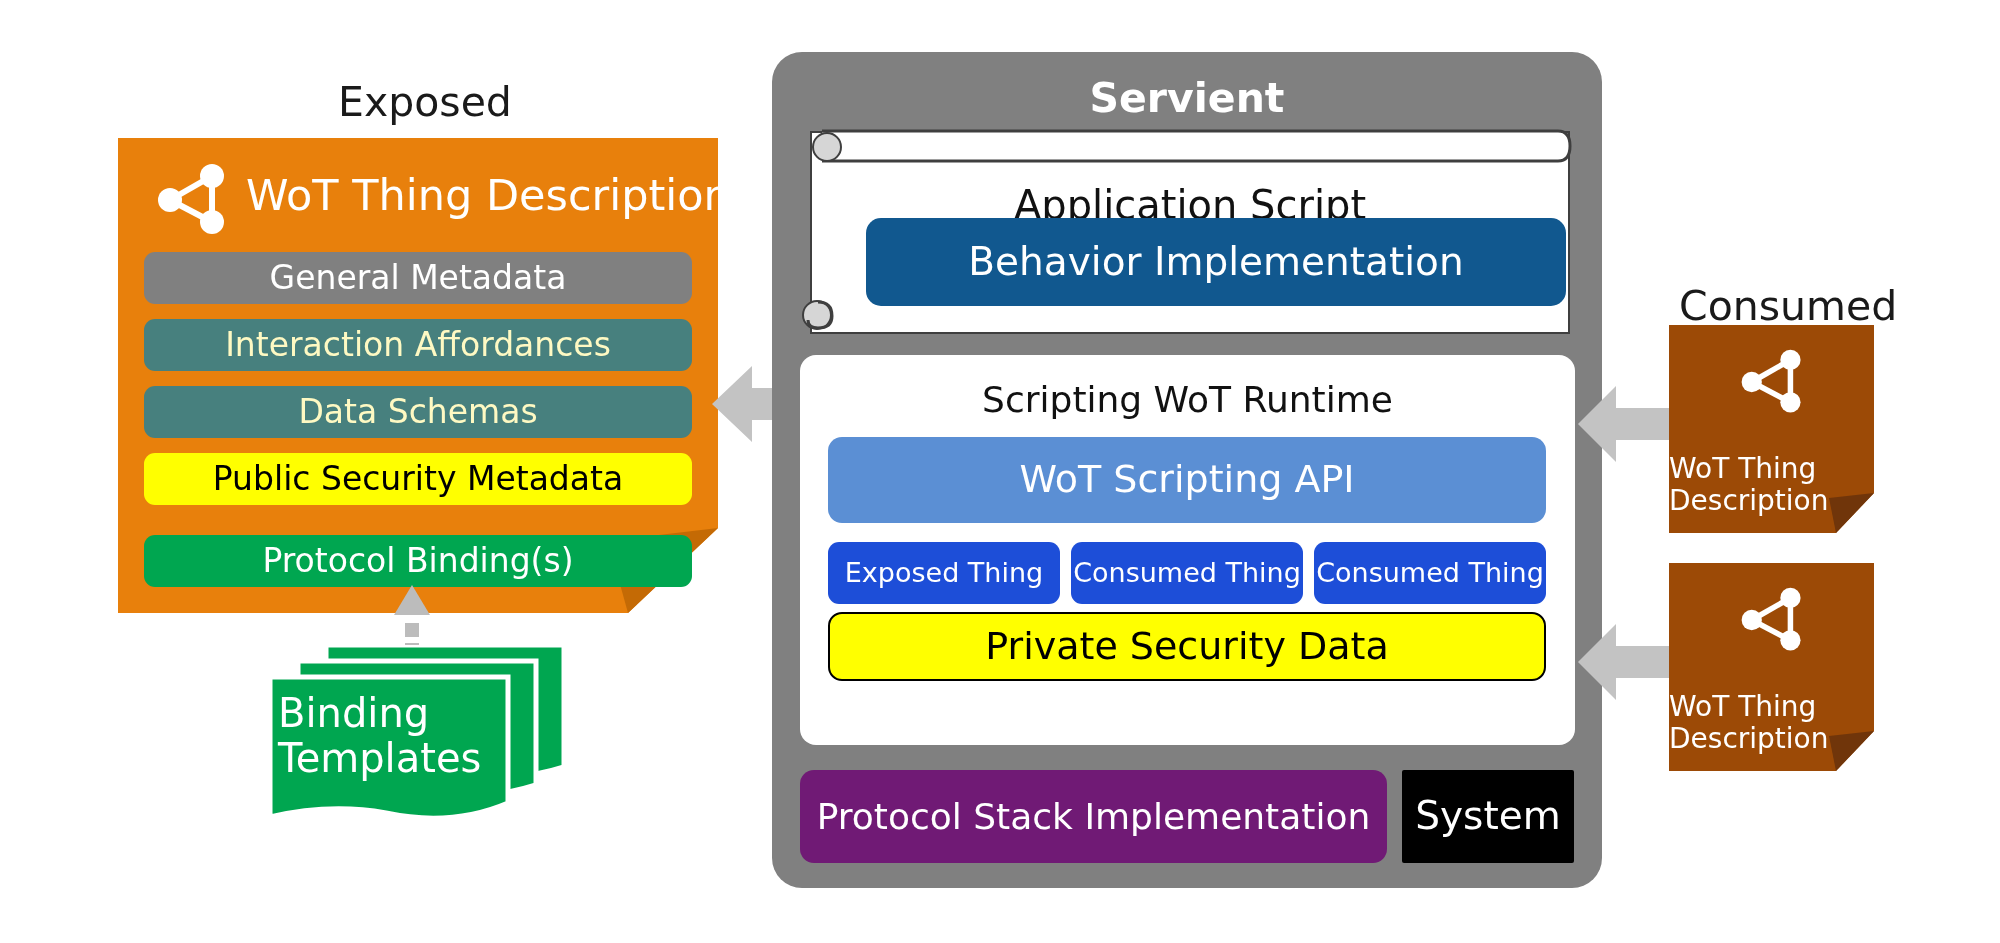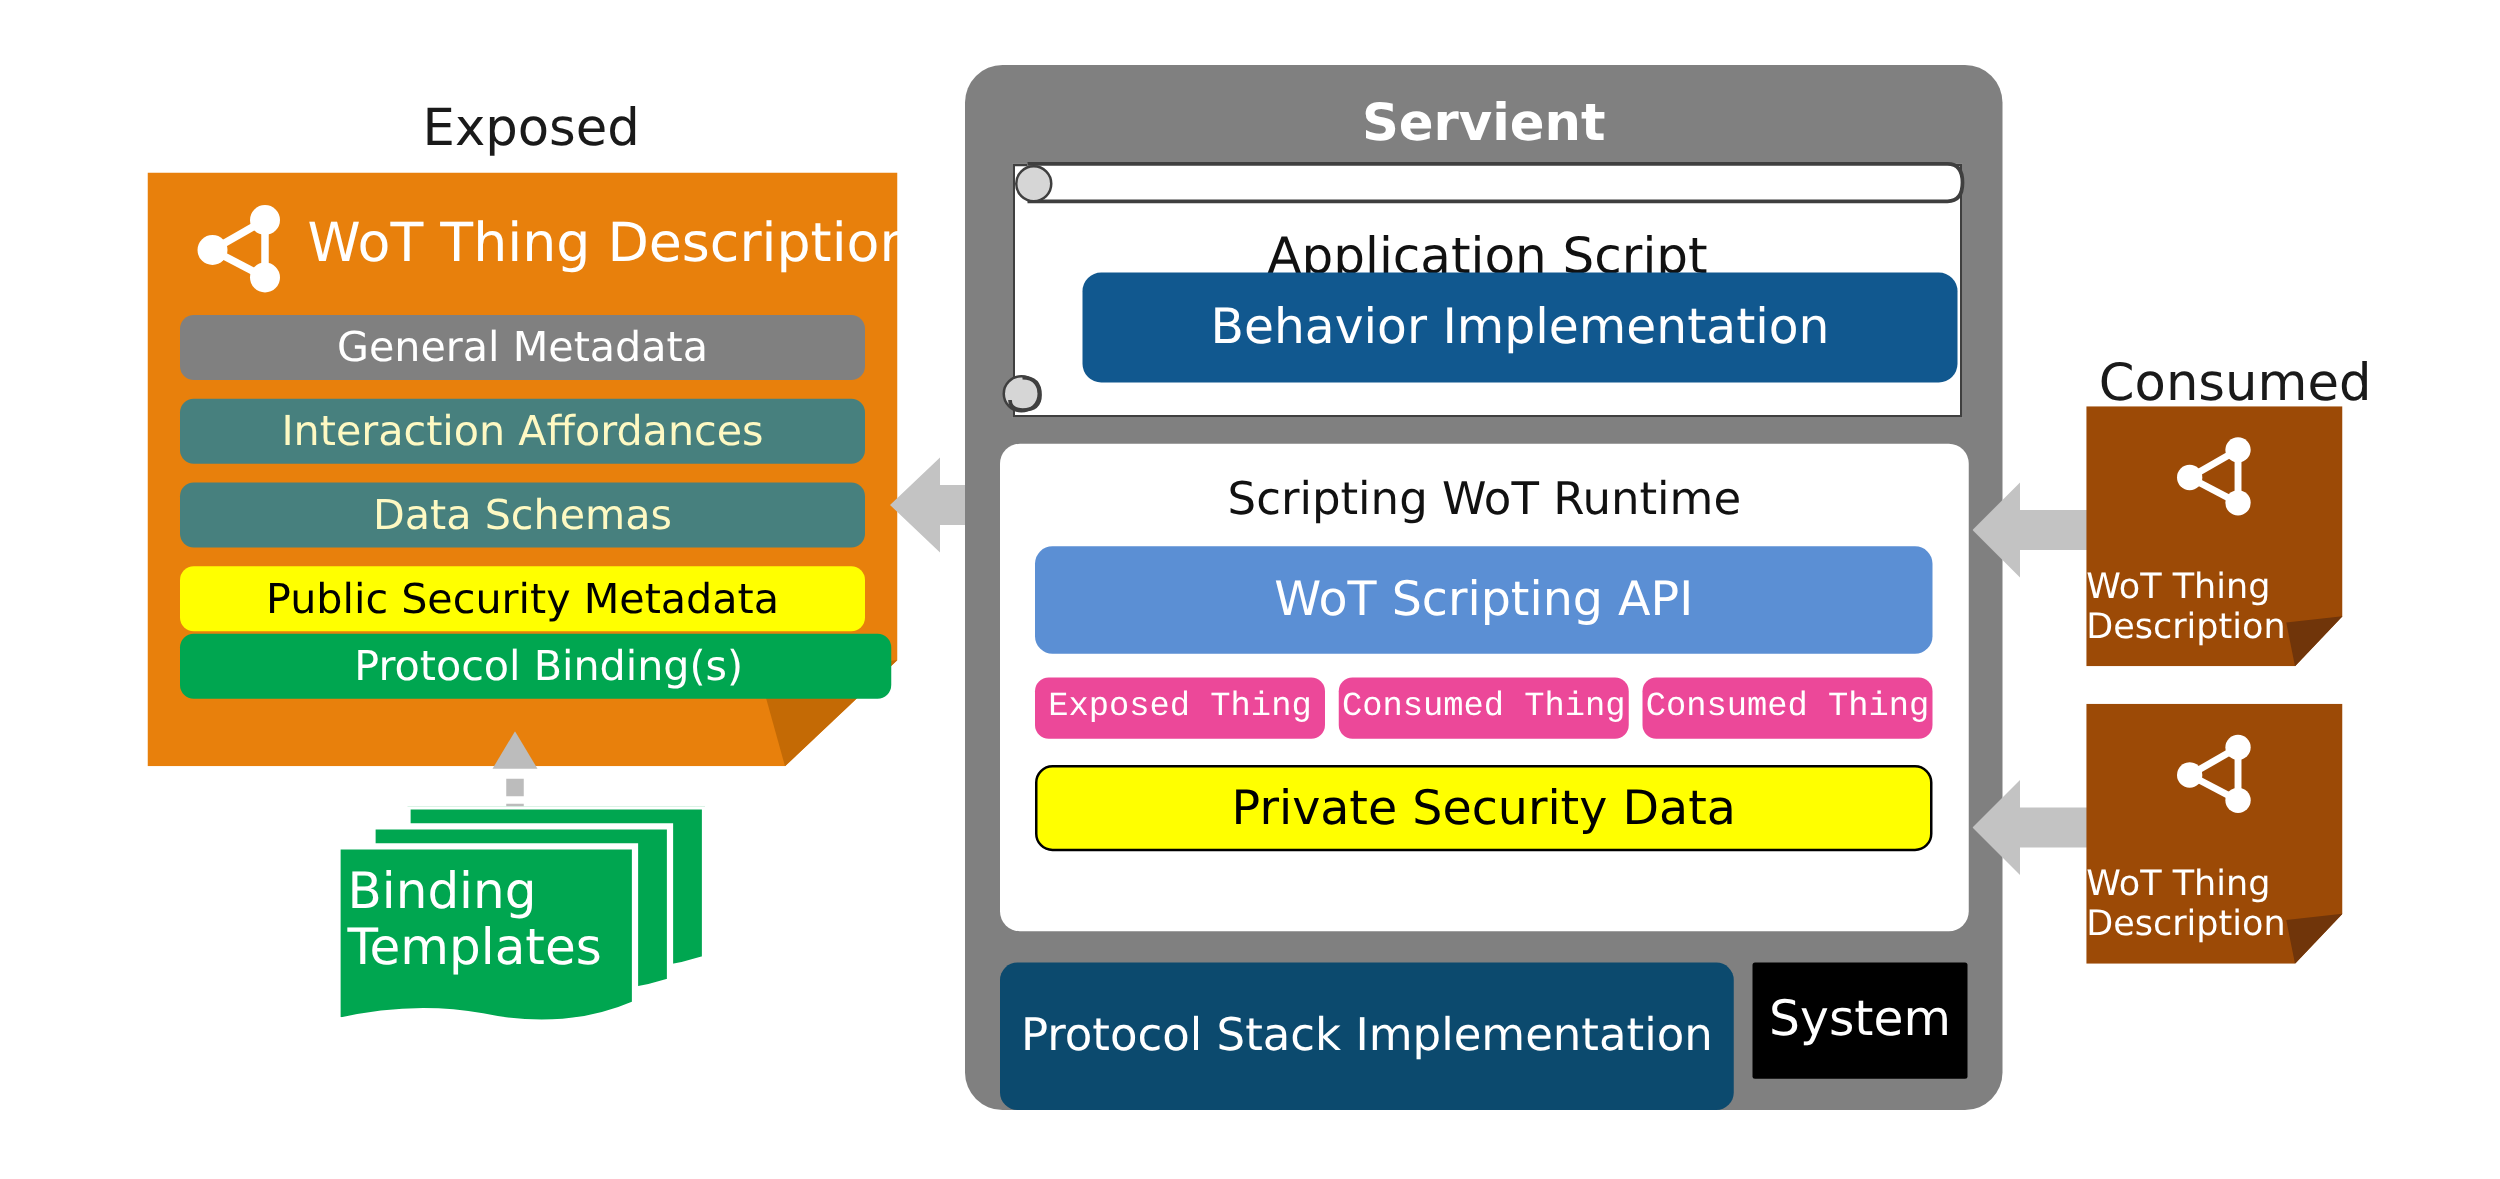--- a/index.html
+++ b/index.html
@@ -161,48 +161,47 @@
     width: 718px;
     height: 86px;
     background: #5b8fd4;
     border-radius: 14px;
     color: #ffffff;
     font-size: 38px;
   }
   .thing-chip {
     position: absolute;
     top: 187px;
-    height: 49px;
-    background: #ec4899;
+    height: 62px;
+    background: #1d4ed8;
     border-radius: 11px;
     color: #ffffff;
     font-size: 27px;
-    font-family: Liberation Mono, monospace;
   }
   #private-sec {
     position: absolute;
     left: 28px;
     top: 257px;
     width: 718px;
     height: 69px;
     background: #ffff00;
     border: 2px solid #000000;
     border-radius: 14px;
     box-sizing: border-box;
     color: #000000;
     font-size: 38px;
   }
 
   
   #proto-stack {
     left: 800px;
     top: 770px;
     width: 587px;
-    height: 118px;
-    background: #0c4a6e;
+    height: 93px;
+    background: #701a75;
     border-radius: 14px;
     color: #ffffff;
     font-size: 36px;
   }
   #system-box {
     left: 1402px;
     top: 770px;
     width: 172px;
     height: 93px;
     background: #000000;
@@ -259,21 +258,21 @@
     </div>
     <div class="td-row row-teal center-txt" style="top:181px;">
       <span>Interaction Affordances</span>
     </div>
     <div class="td-row row-teal center-txt" style="top:248px;">
       <span>Data Schemas</span>
     </div>
     <div class="td-row row-yellow center-txt" style="top:315px;">
       <span>Public Security Metadata</span>
     </div>
-    <div class="td-row row-green center-txt" style="top:369px;padding-left:21px;">
+    <div class="td-row row-green center-txt" style="top:397px;">
       <span>Protocol Binding(s)</span>
     </div>
   </div>
 
   <svg class="abs" id="bt-connector" viewBox="0 0 40 66" width="40" height="66">
     <polygon points="20,0 38,30 2,30" fill="#bcbcbc"></polygon>
     <rect x="13" y="38" width="14" height="14" fill="#bcbcbc"></rect>
     <rect x="13" y="58" width="14" height="5" fill="#bcbcbc"></rect>
   </svg>
 

